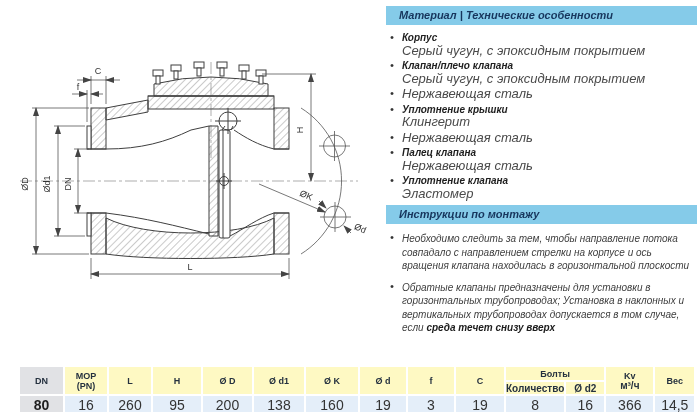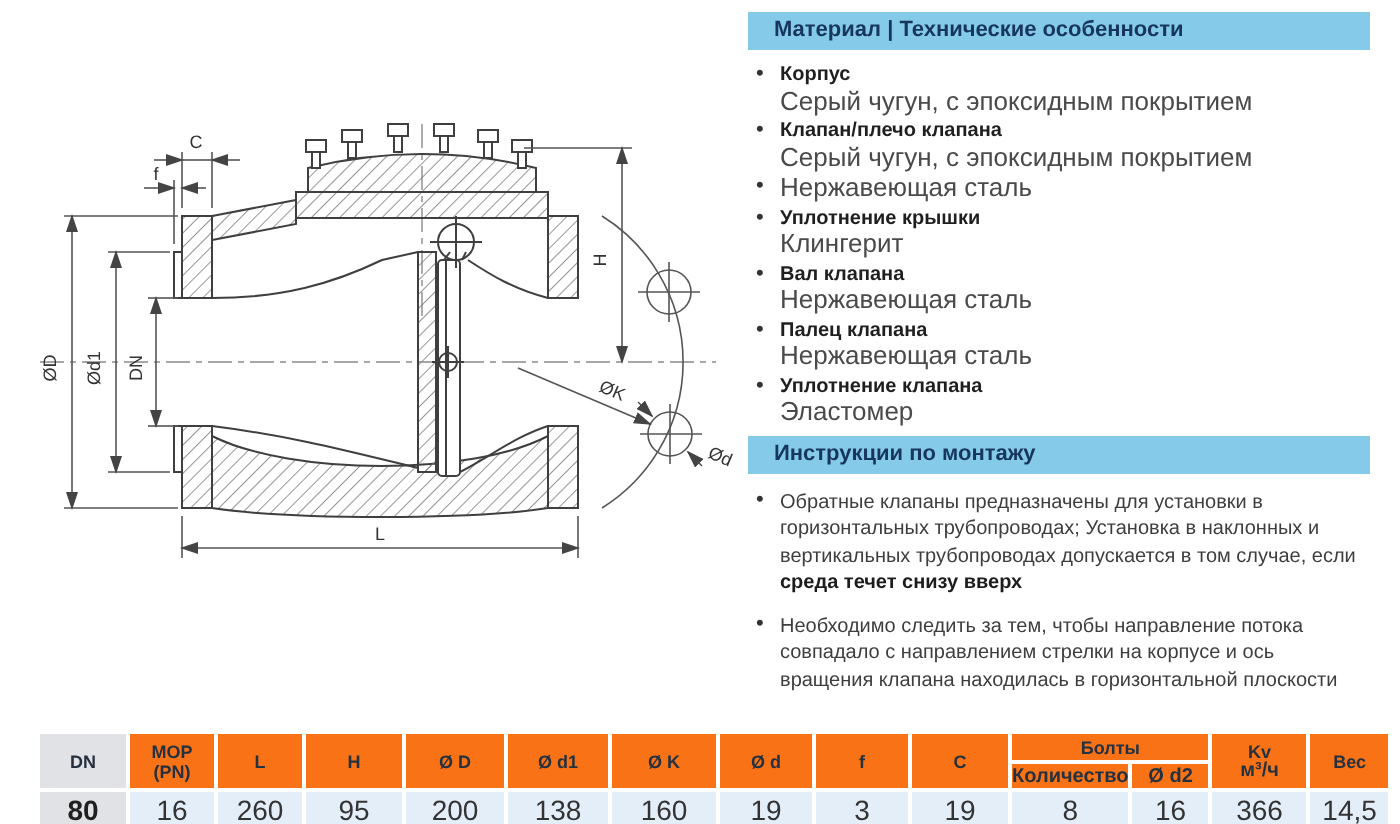--- a/index.html
+++ b/index.html
@@ -2,21 +2,21 @@
 <html><head>
 <meta charset="utf-8">
 <style>
   html,body{margin:0;padding:0;}
   body{
     width:700px;height:412px;position:relative;background:#ffffff;
     font-family:"Liberation Sans", sans-serif;overflow:hidden;color:#333;
   }
   .drawing{position:absolute;left:6px;top:46px;}
 
-  .right-col{position:absolute;left:374px;top:6px;width:311px;}
+  .right-col{position:absolute;left:386px;top:6px;width:311px;font-style:italic;}
   .section-bar{
     background:#85cbe9;color:#17365d;font-weight:bold;font-size:11px;
     height:19px;line-height:19px;padding-left:13px;
   }
   .spec-list{list-style:none;margin:7px 0 0 0;padding:0 0 0 3px;}
   .spec-list li{position:relative;padding-left:13px;margin-bottom:3px;}
   .spec-list li::before{content:"\2022";position:absolute;left:1px;top:-1px;color:#333;font-size:11px;}
   .spec-title{font-size:10px;font-weight:bold;color:#1f1f1f;line-height:12.5px;}
   .spec-value{font-size:13px;color:#4a4a4a;line-height:12.5px;}
 
@@ -25,21 +25,21 @@
   .inst-list li{position:relative;padding-left:13px;margin-bottom:8px;
     font-size:10px;color:#3e3e3e;line-height:13.5px;}
   .inst-list li::before{content:"\2022";position:absolute;left:1px;top:-1px;color:#333;font-size:11px;}
   .inst-list strong{color:#1c1c1c;}
 
   table.dims{
     position:absolute;left:18px;top:365px;border-collapse:separate;border-spacing:2px;
     table-layout:fixed;
   }
   table.dims th, table.dims td{padding:0;text-align:center;vertical-align:middle;}
-  .h{background:#f97316;font-size:9px;font-weight:bold;color:#25313f;}
+  .h{background:#fef9c3;font-size:9px;font-weight:bold;color:#25313f;}
   .h-dn{background:#e1e2e5;}
   .sub{font-size:10px;height:12px;}
   .top-group{height:13px;}
   .two-line{display:block;line-height:10px;}
   .unit{display:block;font-size:10px;line-height:9px;font-weight:bold;}
   .d{background:#e4eef9;font-size:14px;color:#333;height:17px;}
   .d-dn{background:#e1e2e5;font-weight:bold;color:#1f1f1f;}
 </style>
 </head>
 <body>
@@ -192,43 +192,42 @@
       <div class="spec-value">Серый чугун, с эпоксидным покрытием</div>
     </li>
     <li>
       <div class="spec-value">Нержавеющая сталь</div>
     </li>
     <li>
       <div class="spec-title">Уплотнение крышки</div>
       <div class="spec-value">Клингерит</div>
     </li>
     <li>
-      <div class="spec-title">Вал клапана</div>
       <div class="spec-value">Нержавеющая сталь</div>
     </li>
     <li>
       <div class="spec-title">Палец клапана</div>
       <div class="spec-value">Нержавеющая сталь</div>
     </li>
     <li>
       <div class="spec-title">Уплотнение клапана</div>
       <div class="spec-value">Эластомер</div>
     </li>
   </ul>
 
   <div class="section-bar bar-2">
     <span>Инструкции по монтажу</span>
   </div>
 
   <ul class="inst-list">
     <li>
+      <span>Необходимо следить за тем, чтобы направление потока совпадало с направлением стрелки на корпусе и ось вращения клапана находилась в горизонтальной плоскости</span>
+    </li>
+    <li>
       <span>Обратные клапаны предназначены для установки в горизонтальных трубопроводах; Установка в наклонных и вертикальных трубопроводах допускается в том случае, если </span><strong>среда течет снизу вверх</strong>
-    </li>
-    <li>
-      <span>Необходимо следить за тем, чтобы направление потока совпадало с направлением стрелки на корпусе и ось вращения клапана находилась в горизонтальной плоскости</span>
     </li>
   </ul>
 </div>
 
 <table class="dims">
   <colgroup>
     <col style="width:43px">
       <col style="width:42px">
       <col style="width:42px">
       <col style="width:48px">

